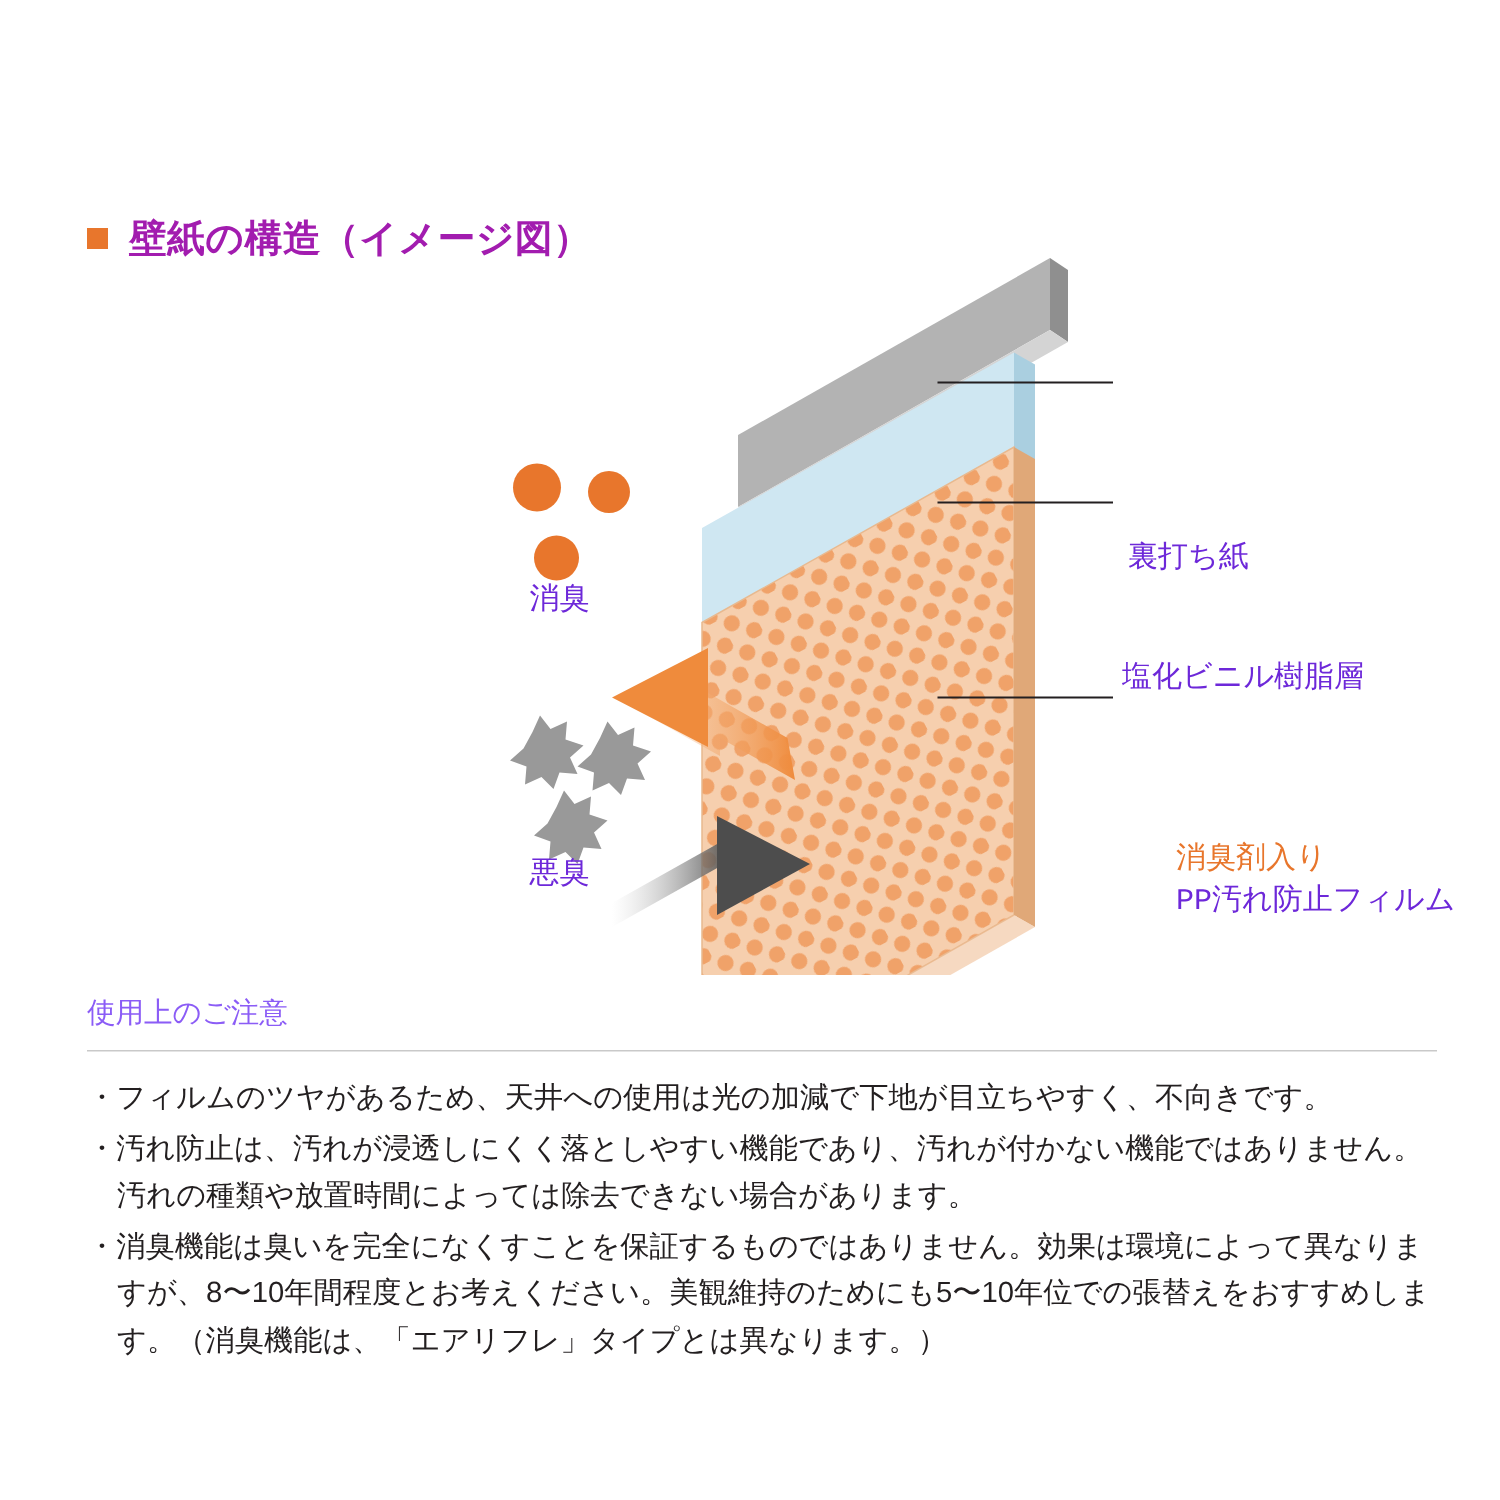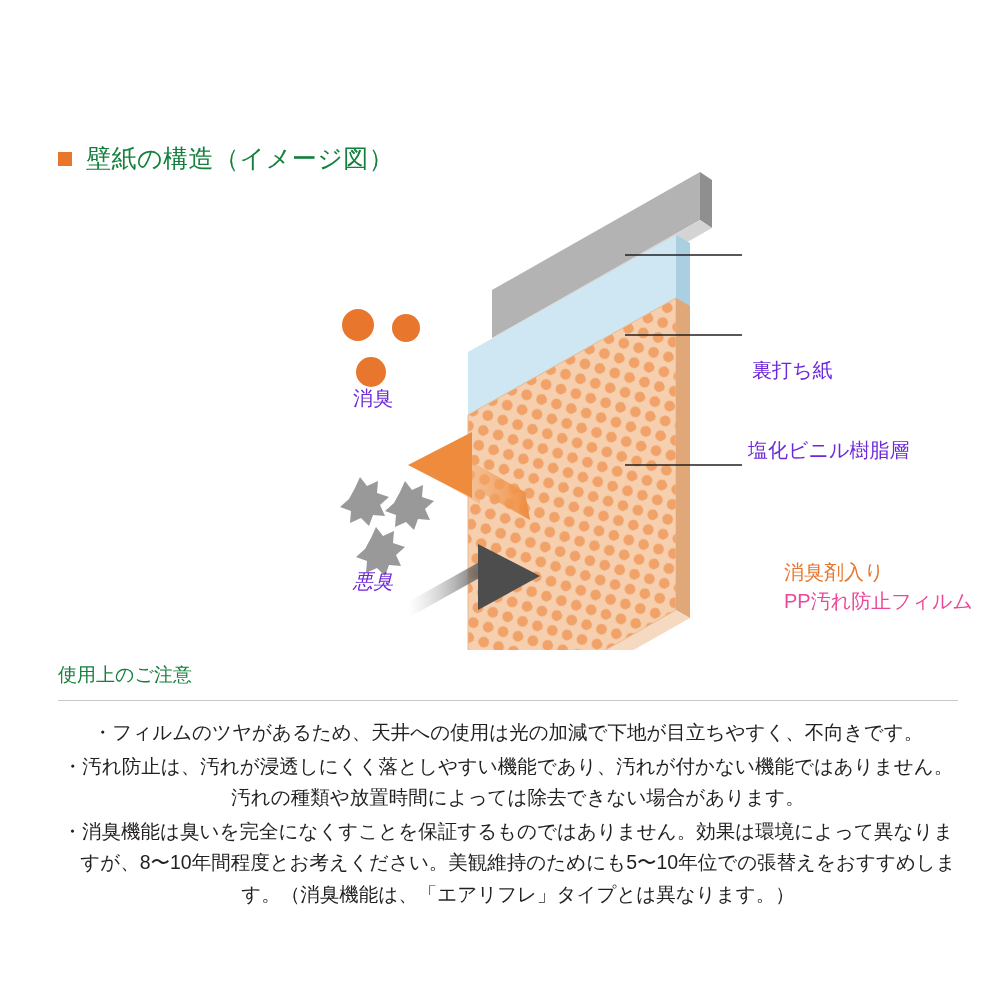--- a/index.html
+++ b/index.html
@@ -31,23 +31,23 @@
   }
   .title-bullet {
     width: 14px;
     height: 14px;
     background: #e8762c;
     margin-right: 14px;
     flex: none;
   }
   .title-text {
     font-size: 25px;
-    font-weight: normal;
+    font-weight: bold;
     letter-spacing: 0.5px;
-    color: #15803d;
+    color: #a21caf;
     white-space: nowrap;
   }
 
   
   .diagram {
     position: absolute;
     left: 0;
     top: 120px;
     width: 1000px;
     height: 530px;
@@ -60,55 +60,54 @@
   .dlabel {
     position: absolute;
     font-size: 19px;
     color: #6d28d9;
     white-space: nowrap;
   }
   .dlabel.big {
     font-size: 20px;
   }
   .lbl-shoushu   { left: 353px; top: 265px; }
-  .lbl-akushu    { left: 353px; top: 448px; font-style: italic; }
+  .lbl-akushu    { left: 353px; top: 448px; }
   .lbl-urauchi   { left: 752px; top: 237px; }
   .lbl-enka      { left: 748px; top: 317px; }
   .lbl-film      { left: 752px; top: 438px; color: #e8762c; line-height: 1.45; margin-left: 32px; }
-  .lbl-film .l2  { color: #ec4899; }
+  .lbl-film .l2  { color: #6d28d9; font-family: Liberation Mono, monospace; }
 
   
   .notes {
     position: absolute;
     left: 58px;
     top: 662px;
     width: 900px;
   }
   .notes-title {
     font-size: 19px;
-    color: #15803d;
+    color: #8b5cf6;
     padding-bottom: 12px;
   }
   .notes-rule {
     border-top: 1px solid #c9c9c9;
     width: 900px;
   }
   .notes-list {
     margin: 0;
     padding: 16px 0 0 0;
     list-style: none;
   }
   .note-item {
     font-size: 19.5px;
     line-height: 1.62;
     color: #231f20;
     padding-left: 20px;
     text-indent: -20px;
     margin-bottom: 2px;
-    text-align: center;
   }
   .note-item::before {
     content: "・";
     color: #231f20;
   }
 </style>
 </head>
 <body>
 
 <div class="page">

